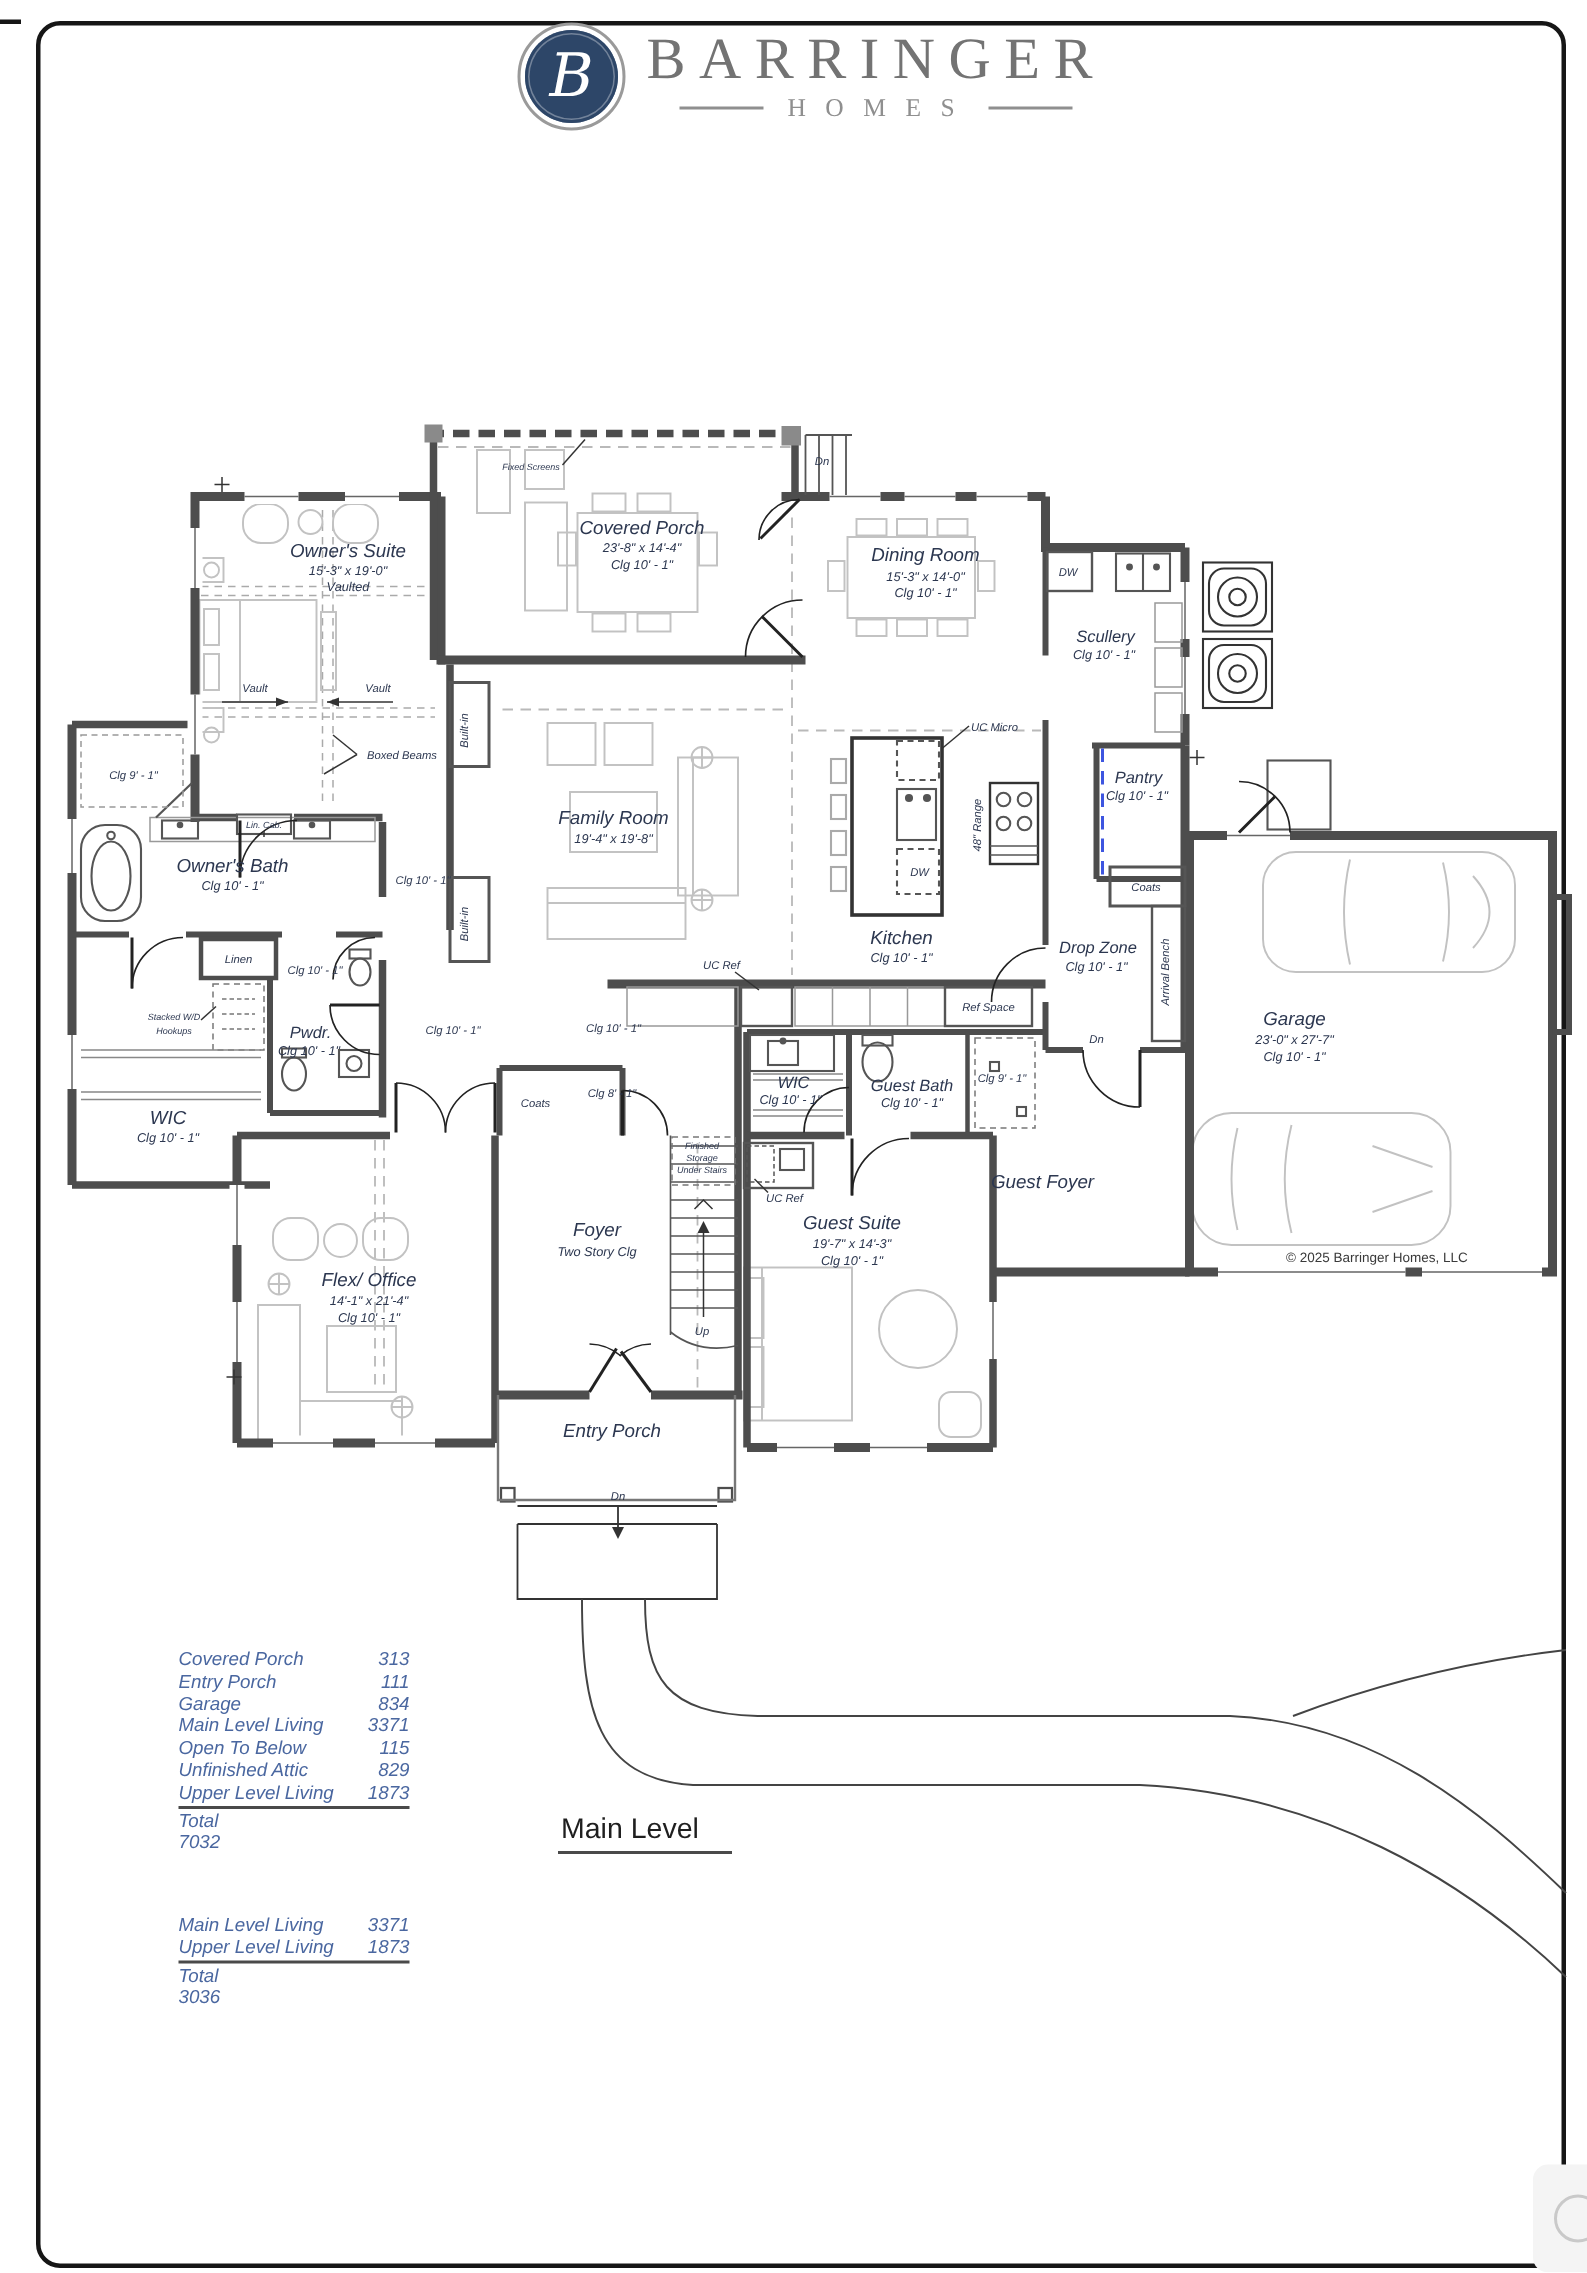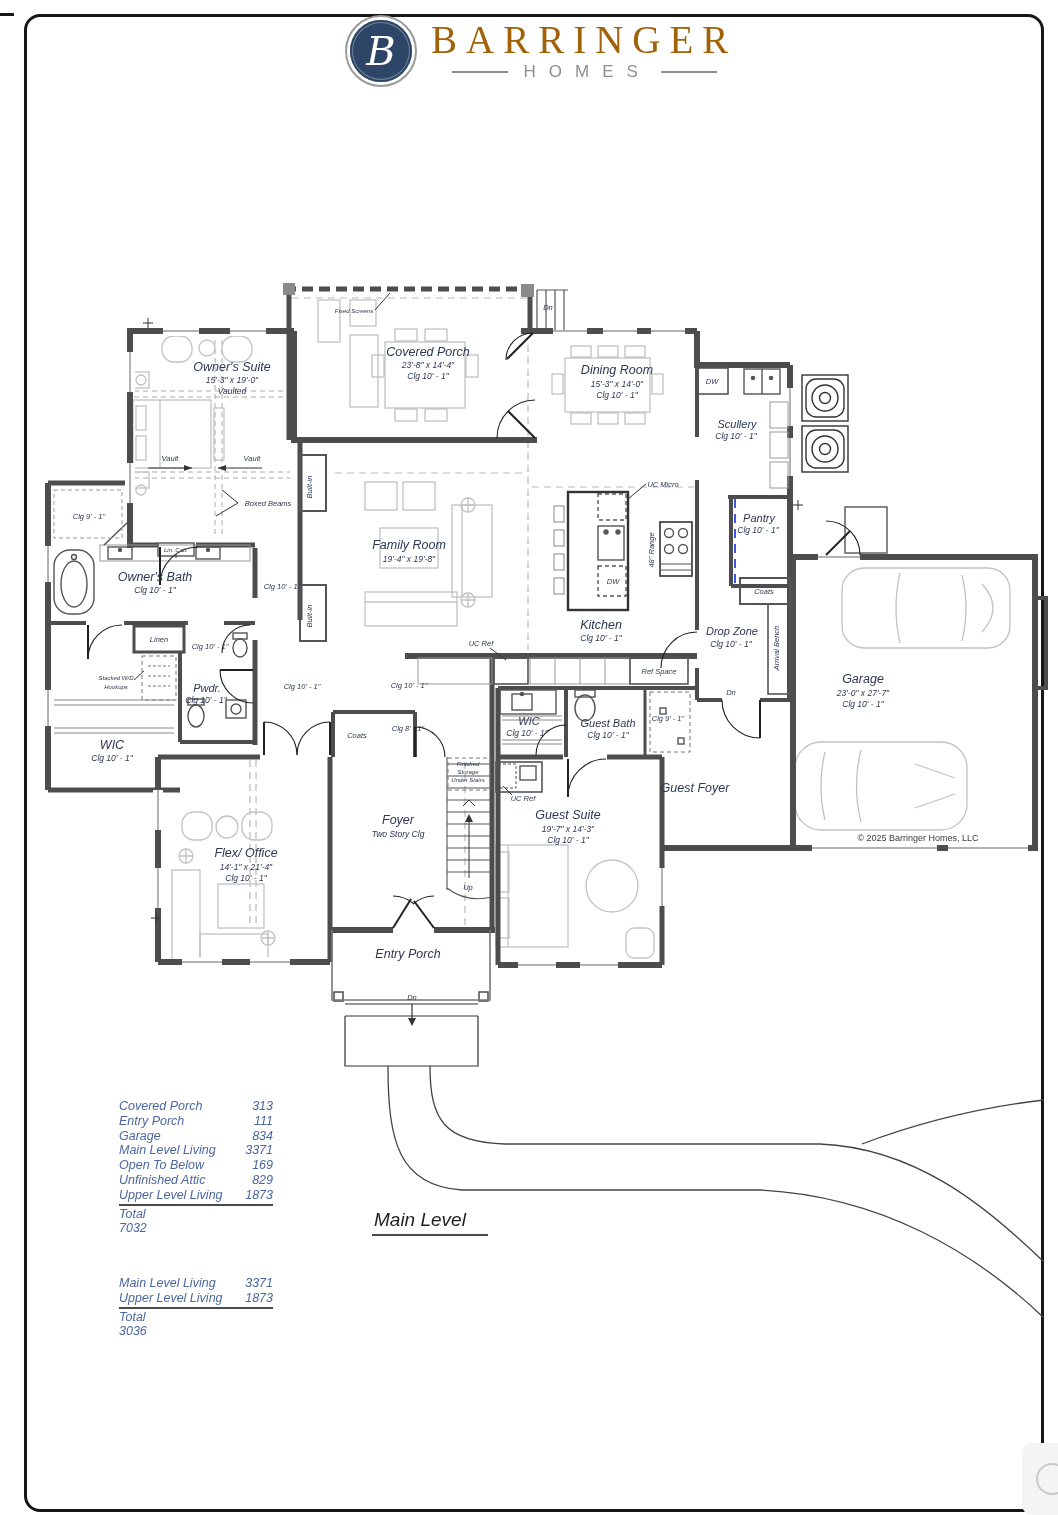--- a/index.html
+++ b/index.html
@@ -10,43 +10,43 @@
   #edge-tick{position:absolute;left:0;top:13px;width:14px;height:3px;background:#161616;}
   
   #logo{position:absolute;left:345px;top:10px;width:380px;height:82px;display:flex;align-items:center;}
   #logo .ring{width:62px;height:62px;border-radius:50%;border:2px solid #9a9a9a;
               padding:3px;background:#fff;box-sizing:content-box;flex:0 0 auto;}
   #logo .disc{width:62px;height:62px;border-radius:50%;background:#2d4668;color:#fff;
               display:flex;align-items:center;justify-content:center;
               font-family:"DejaVu Serif",serif;font-style:italic;font-size:40px;
               box-shadow:inset 0 0 0 2px #2d4668, inset 0 0 0 3px #ffffff55;}
   #logo .words{margin-left:14px;display:flex;flex-direction:column;align-items:center;}
-  #logo .brand{font-family:"Liberation Serif",serif;font-size:39px;color:#a16207;
+  #logo .brand{font-family:"Liberation Serif",serif;font-size:39px;color:#737373;
                letter-spacing:9px;line-height:40px;white-space:nowrap;}
   #logo .homesrow{display:flex;align-items:center;margin-top:2px;}
   #logo .homesrow .bar{width:56px;height:2px;background:#8f8f8f;}
-  #logo .tagline{font-family:Liberation Sans, sans-serif;font-size:17px;color:#8f8f8f;
+  #logo .tagline{font-family:Liberation Serif, serif;font-size:17px;color:#8f8f8f;
                  letter-spacing:13px;margin:0 10px 0 16px;white-space:nowrap;}
   
   svg text{font-family:"Liberation Sans",sans-serif;font-style:italic;fill:#2c3750;}
   .rname{font-size:12.5px;}
   .rname-s{font-size:11px;}
   .rdim{font-size:8.5px;}
   .ann{font-size:7.5px;}
   .ann-s{font-size:6px;}
   .copy{font-size:9px;font-style:normal;fill:#3a3a3a;}
   
   .areatable{position:absolute;left:119px;width:154px;color:#4a67a0;
              font-style:italic;font-size:12.5px;line-height:14.8px;}
   .areatable .trow{display:flex;justify-content:space-between;}
   .areatable .total{border-top:2px solid #4a4a4a;margin-top:1px;padding-top:1px;flex-direction:column;}
   #table-main{top:1099px;}
   #table-summary{top:1276px;}
   
-  #level-title{position:absolute;left:372px;top:1209px;font-size:19px;font-style:italic;
+  #level-title{position:absolute;left:372px;top:1209px;font-size:19px;
                color:#1f1f1f;border-bottom:2px solid #4a4a4a;padding:0 22px 3px 2px;}
   
   #corner-mark{position:absolute;left:1022px;top:1443px;width:36px;height:72px;
                background:#f4f4f4;border-radius:10px 0 0 10px;}
   #corner-mark .c{position:absolute;left:14px;top:20px;width:28px;height:28px;border-radius:50%;
                   border:2px solid #c9c9c9;}
 </style>
 </head>
 <body>
 
@@ -578,21 +578,21 @@
     <div class="trow">
         <span>Garage</span>
         <span>834</span>
       </div>
     <div class="trow">
         <span>Main Level Living</span>
         <span>3371</span>
       </div>
     <div class="trow">
         <span>Open To Below</span>
-        <span>169</span>
+        <span>115</span>
       </div>
     <div class="trow">
         <span>Unfinished Attic</span>
         <span>829</span>
       </div>
     <div class="trow">
         <span>Upper Level Living</span>
         <span>1873</span>
       </div>
     <div class="trow total">

